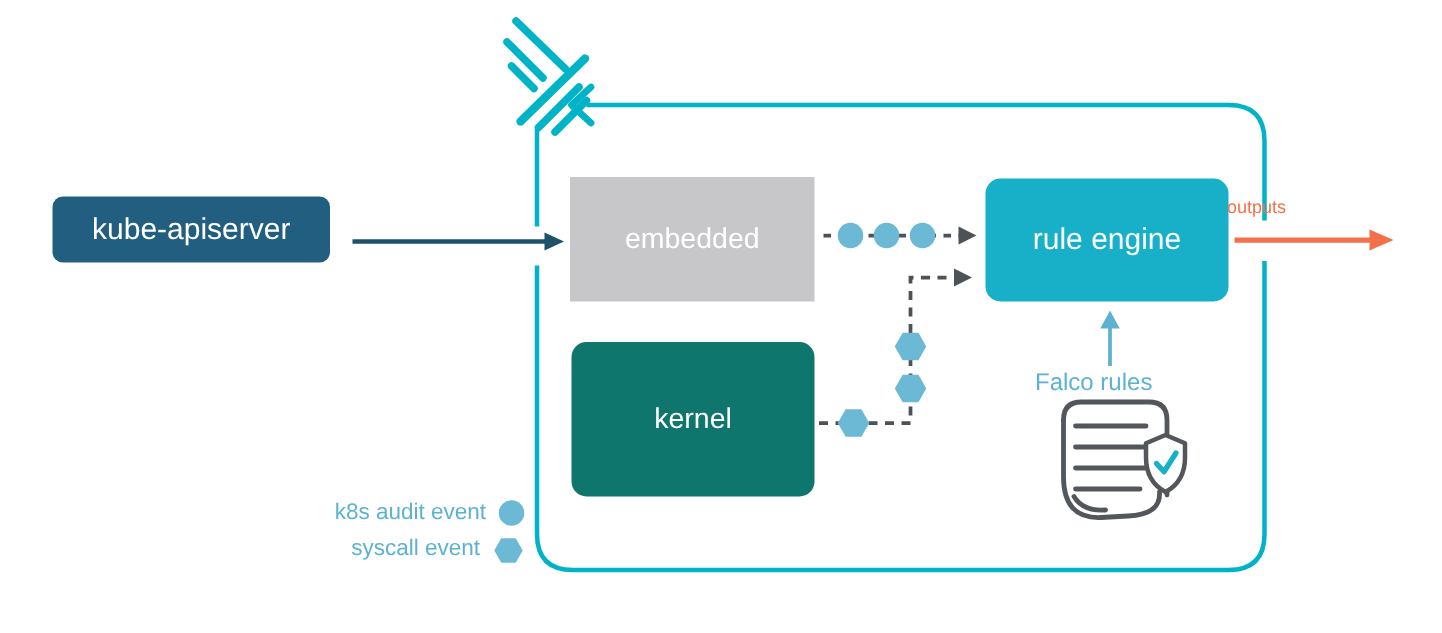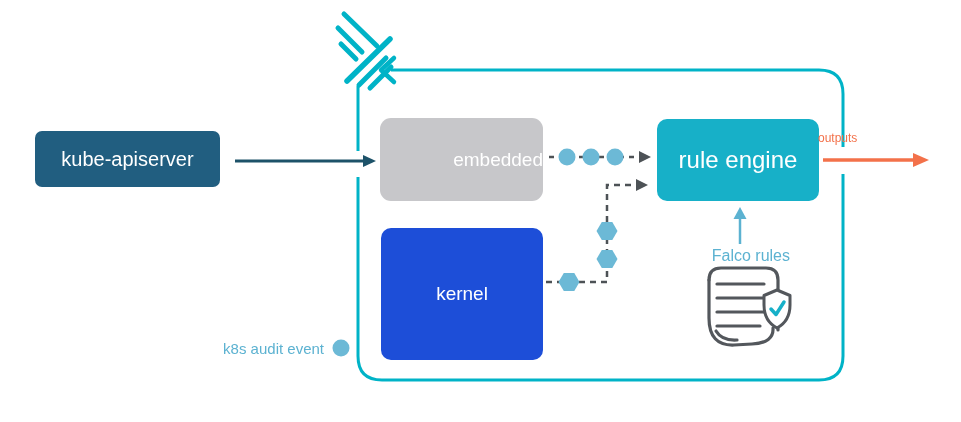--- a/index.html
+++ b/index.html
@@ -6,40 +6,40 @@
   .canvas{
     position:relative;width:961px;height:422px;background:#ffffff;overflow:hidden;
     font-family:"Liberation Sans","DejaVu Sans",sans-serif;
   }
   .overlay{position:absolute;left:0;top:0;}
   .node{
     position:absolute;display:flex;align-items:center;justify-content:center;
     color:#ffffff;text-align:center;box-sizing:border-box;
   }
   .node .lines span{display:block;}
-  .kube{left:35px;top:131px;width:185px;height:56px;background:#215e80;border-radius:7px;font-size:20px;}
-  .web{left:380px;top:118px;width:163px;height:83px;background:#c7c7ca;border-radius:11px;font-size:19px;line-height:1.32;justify-content:flex-end;}
-  .kernel{left:381px;top:228px;width:162px;height:132px;background:#1d4ed8;border-radius:10px;font-size:19px;line-height:1.32;}
-  .engine{left:657px;top:119px;width:162px;height:82px;background:#17b0c8;border-radius:10px;font-size:24px;}
+  .kube{left:35px;top:131px;width:185px;height:44px;background:#215e80;border-radius:7px;font-size:20px;}
+  .web{left:380px;top:118px;width:163px;height:83px;background:#c7c7ca;border-radius:0;font-size:19px;line-height:1.32;}
+  .kernel{left:381px;top:228px;width:162px;height:103px;background:#0f766e;border-radius:10px;font-size:19px;line-height:1.32;}
+  .engine{left:657px;top:119px;width:162px;height:82px;background:#17b0c8;border-radius:10px;font-size:20px;}
   .post-label{
     position:absolute;left:233px;top:97px;color:#215e80;font-size:15.5px;line-height:20px;
   }
   .post-label span{display:block;}
   .outputs-label{
     position:absolute;left:818px;top:131px;width:92px;text-align:left;
     color:#f3714a;font-size:12px;
   }
   .falco-rules-label{
-    position:absolute;left:690px;top:247px;width:100px;text-align:right;
+    position:absolute;left:690px;top:247px;width:100px;text-align:left;
     color:#5cb2d1;font-size:16px;
   }
   .legend{
     position:absolute;left:200px;top:333px;width:150px;color:#5cb2d1;font-size:15px;
   }
-  .legend-row{display:flex;align-items:flex-end;justify-content:flex-end;gap:8px;height:24px;}
+  .legend-row{display:flex;align-items:flex-start;justify-content:flex-end;gap:8px;height:24px;}
   .legend-row svg{flex:0 0 auto;display:block;}
 </style>
 </head>
 <body>
 
 <div class="canvas">
 
   <svg class="overlay" width="961" height="422" viewBox="0 0 961 422">
 
     <g fill="none" stroke="#00b3c7" stroke-width="3">
@@ -129,15 +129,21 @@
 
   <div class="falco-rules-label">Falco rules</div>
 
   <div class="legend">
     <div class="legend-row">
       <span>k8s audit event</span>
       <svg width="18" height="18">
         <circle cx="9" cy="9" r="8.5" fill="#6cb9d6"></circle>
       </svg>
     </div>
+    <div class="legend-row">
+      <span>syscall event</span>
+      <svg width="22" height="20">
+        <polygon points="20.5,10 15.8,18.2 6.2,18.2 1.5,10 6.2,1.8 15.8,1.8" fill="#6cb9d6"></polygon>
+      </svg>
+    </div>
   </div>
 
 </div>
 
 </body></html>

